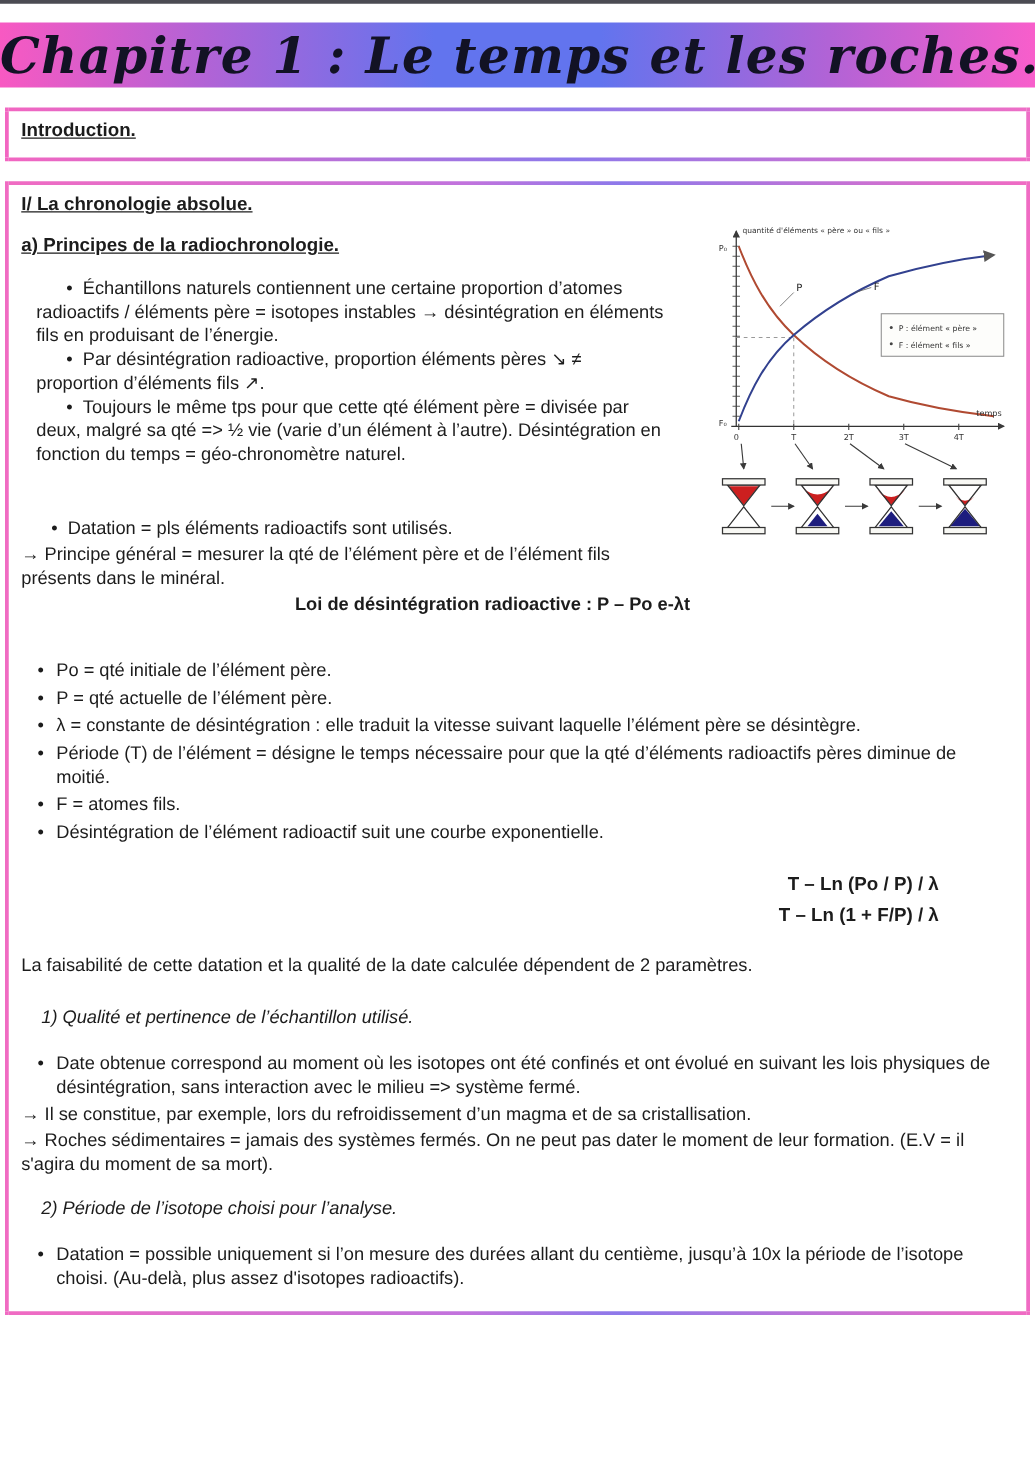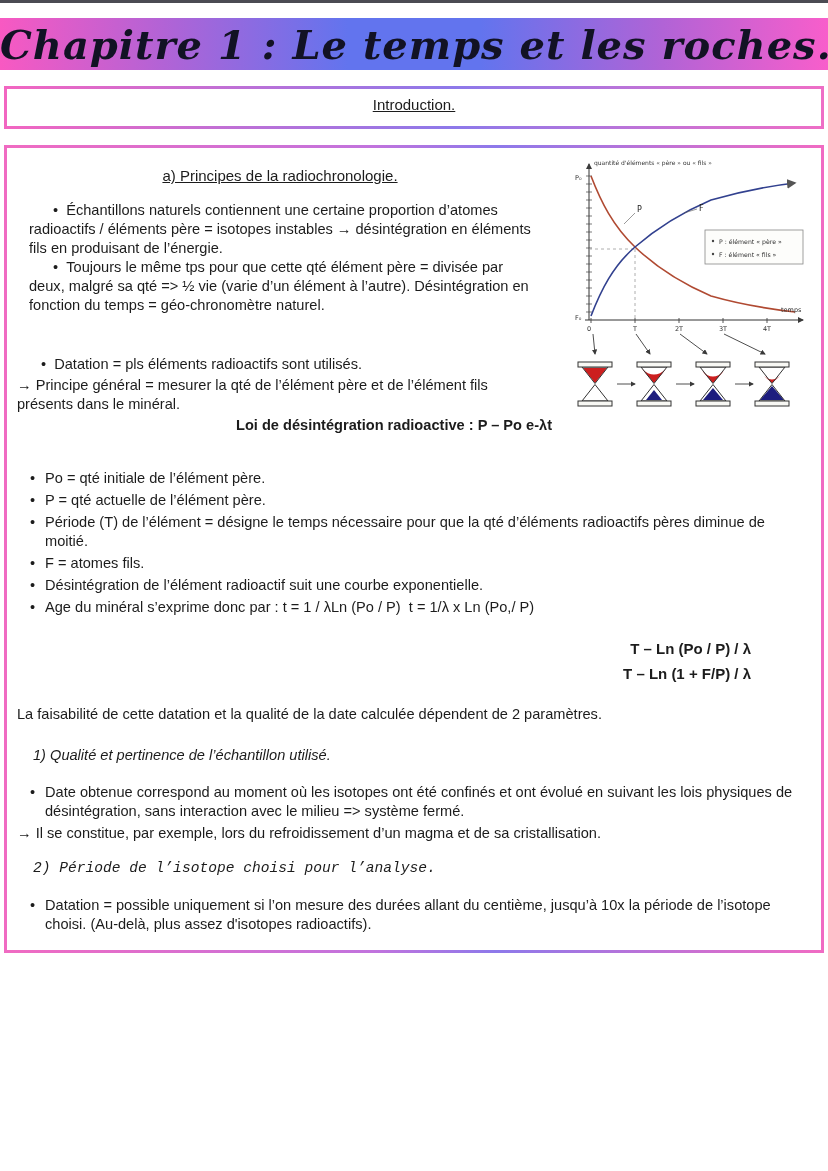--- a/index.html
+++ b/index.html
@@ -17,21 +17,21 @@
   }
   .banner .title{
     font-family:"DejaVu Serif",serif;font-style:italic;font-weight:700;
     font-size:40px;line-height:54px;color:#121224;letter-spacing:1px;white-space:nowrap;
   }
   .gbox{
     margin:16px 4px 0;background:#fff;border:3px solid;padding:4px 10px 12px;
     border-image:linear-gradient(90deg,#f266c1 0%,#8d79ea 55%,#ee6ec6 100%) 1;
   }
   .gbox.main{border-image:linear-gradient(90deg,#f06bc2 0%,#c173dd 45%,#8d79ea 60%,#f06bc3 100%) 1;}
-  .head{font-size:15px;font-weight:400;text-decoration:underline;margin:2px 12px 0;text-align:center;}
+  .head{font-size:15px;font-weight:700;text-decoration:underline;margin:2px 0 0;}
   .head-plain{font-size:15px;font-weight:700;margin:26px 0 0;}
   ul.hang{list-style:none;margin:14px 0 0;padding:0 0 0 28px;}
   ul.hang li{position:relative;margin:0 0 3px;}
   ul.hang li::before{content:"\2022";position:absolute;left:-15px;top:0;}
   .bullet-flow{text-indent:24px;margin:0;}
   .bullet-flow::before{content:"\2022\00a0\00a0";}
   .arrow-line{margin:2px 0 0;}
   .law{ text-align:center;font-weight:700;margin:2px 40px 0 0;}
   .formula{text-align:right;font-weight:700;font-size:15px;margin:6px 60px 0 0;}
   .formula.first{margin-top:22px;}
@@ -49,20 +49,21 @@
 
 <div class="banner">
   <div class="title">Chapitre 1 : Le temps et les roches.</div>
 </div>
 
 <div class="gbox intro">
   <div class="head">Introduction.</div>
 </div>
 
 <div class="gbox main">
+  <div class="head">I/ La chronologie absolue.</div>
 
 
   <div class="figure">
     <svg viewBox="0 0 268 262" width="268" height="262">
       <defs>
         <marker id="ah" markerWidth="7" markerHeight="7" refX="5" refY="3" orient="auto">
           <path d="M0,0L6,3L0,6Z" fill="#3a3a3a"></path>
         </marker>
         <marker id="ahg" markerWidth="7" markerHeight="7" refX="5" refY="3" orient="auto">
           <path d="M0,0L6,3L0,6Z" fill="#555"></path>
@@ -145,48 +146,50 @@
         <rect x="212" y="212" width="34" height="5" fill="#f8f8f4" stroke="#333" stroke-width="1"></rect>
         <rect x="212" y="251" width="34" height="5" fill="#f8f8f4" stroke="#333" stroke-width="1"></rect>
       </g>
     </svg>
   </div>
 
   <div class="head" style="margin-top:14px;">a) Principes de la radiochronologie.</div>
 
   <div class="a-block">
     <p class="bullet-flow">Échantillons naturels contiennent une certaine proportion d’atomes radioactifs / éléments père = isotopes instables → désintégration en éléments fils en produisant de l’énergie.</p>
+    <p class="bullet-flow">Par désintégration radioactive, proportion éléments pères ↘ ≠ proportion d’éléments fils ↗.</p>
     <p class="bullet-flow">Toujours le même tps pour que cette qté élément père = divisée par deux, malgré sa qté =&gt; ½ vie (varie d’un élément à l’autre). Désintégration en fonction du temps = géo-chronomètre naturel.</p>
   </div>
 
   <p class="bullet-flow gap-datation">Datation = pls éléments radioactifs sont utilisés.</p>
   <p class="arrow-line">→ Principe général = mesurer la qté de l’élément père et de l’élément fils présents dans le minéral.</p>
   <p class="law">Loi de désintégration radioactive : P – Po e-λt</p>
 
   <ul class="hang" style="margin-top:34px;">
     <li>Po = qté initiale de l’élément père.</li>
     <li>P = qté actuelle de l’élément père.</li>
+    <li>λ = constante de désintégration : elle traduit la vitesse suivant laquelle l’élément père se désintègre.</li>
     <li>Période (T) de l’élément = désigne le temps nécessaire pour que la qté d’éléments radioactifs pères diminue de moitié.</li>
     <li>F = atomes fils.</li>
     <li>Désintégration de l’élément radioactif suit une courbe exponentielle.</li>
-    <li>Age du minéral s’exprime donc par : t = 1 / λLn (Po / P)&nbsp;&nbsp;t = 1/λ x Ln (Po,/ P)</li>
   </ul>
 
   <p class="formula first">T – Ln (Po / P) / λ</p>
   <p class="formula">T – Ln (1 + F/P) / λ</p>
 
 
   <p class="para">La faisabilité de cette datation et la qualité de la date calculée dépendent de 2 paramètres.</p>
 
   <div class="subnum">1) Qualité et pertinence de l’échantillon utilisé.</div>
 
   <ul class="hang" style="margin-top:18px;">
     <li>Date obtenue correspond au moment où les isotopes ont été confinés et ont évolué en suivant les lois physiques de désintégration, sans interaction avec le milieu =&gt; système fermé.</li>
   </ul>
   <p class="arrow-line">→ Il se constitue, par exemple, lors du refroidissement d’un magma et de sa cristallisation.</p>
+  <p class="arrow-line">→ Roches sédimentaires = jamais des systèmes fermés. On ne peut pas dater le moment de leur formation. (E.V = il s'agira du moment de sa mort).</p>
 
-  <div class="subnum" style="margin-top:16px;font-family:Liberation Mono, monospace;">2) Période de l’isotope choisi pour l’analyse.</div>
+  <div class="subnum" style="margin-top:16px;">2) Période de l’isotope choisi pour l’analyse.</div>
 
   <ul class="hang" style="margin-top:18px;">
     <li style="margin-bottom:4px;">Datation = possible uniquement si l’on mesure des durées allant du centième, jusqu’à 10x la période de l’isotope choisi. (Au-delà, plus assez d'isotopes radioactifs).</li>
 
   </ul>
 </div>
 
 </body></html>

